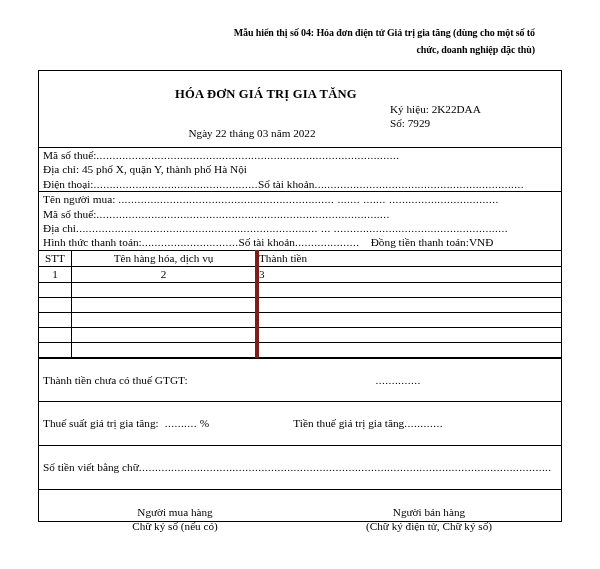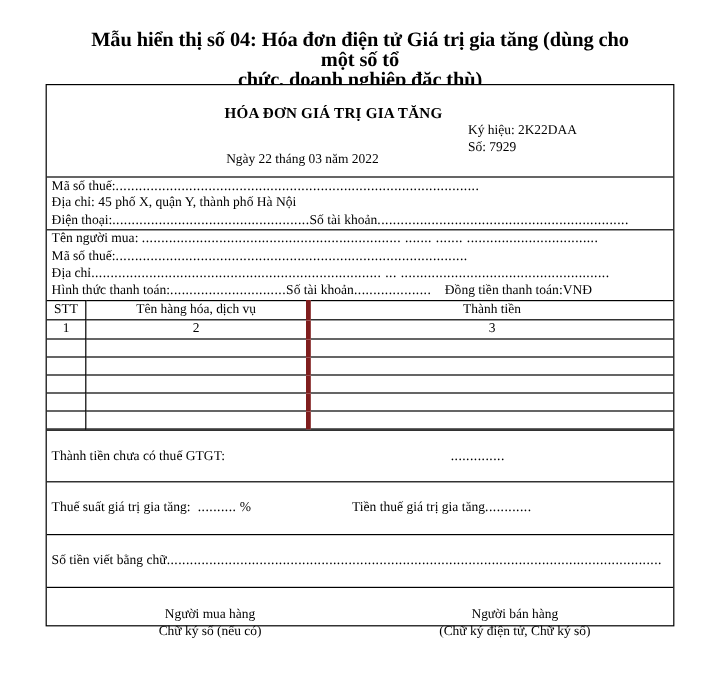--- a/index.html
+++ b/index.html
@@ -13,23 +13,23 @@
     font-family: "Liberation Serif", "DejaVu Serif", serif;
     color: #000000;
     position: relative;
     overflow: hidden;
   }
 
   
   .page-title {
     width: 470px;
     margin: 24px auto 4px auto;
-    text-align: center;
+    text-align: right;
     font-weight: bold;
-    font-size: 17px;
+    font-size: 10px;
     line-height: 17px;
     letter-spacing: -0.1px;
   }
 
   
   .invoice-box {
     position: absolute;
     left: 38px;
     top: 70px;
     width: 524px;
@@ -39,21 +39,21 @@
     background: #fff;
   }
 
   
   .inv-header {
     position: relative;
     height: 76px;
   }
   .inv-title {
     position: absolute;
-    left: 148px;
+    left: 136px;
     top: 16px;
     font-weight: bold;
     font-size: 12.6px;
     letter-spacing: 0.2px;
   }
   .inv-meta {
     position: absolute;
     left: 351px;
     top: 32px;
     font-size: 11.2px;
@@ -98,21 +98,21 @@
   .items td, .items th {
     border: 1px solid #000;
     border-left: none;
     border-right: none;
     padding: 0;
     height: 14px;
     font-weight: normal;
   }
   .items .c1 { width: 32px; text-align: center; border-right: 1px solid #000; }
   .items .c2 { width: 183px; text-align: center; border-right: 4px solid #7f1d1d; }
-  .items .c3 { text-align: center; }
+  .items .c3 { }
   .items thead td { height: 15px; }
 
   
   .totrow {
     border-top: 1px solid #000;
     font-size: 11.3px;
     line-height: 14.6px;
     padding: 14px 4px;
     box-sizing: border-box;
     white-space: nowrap;

